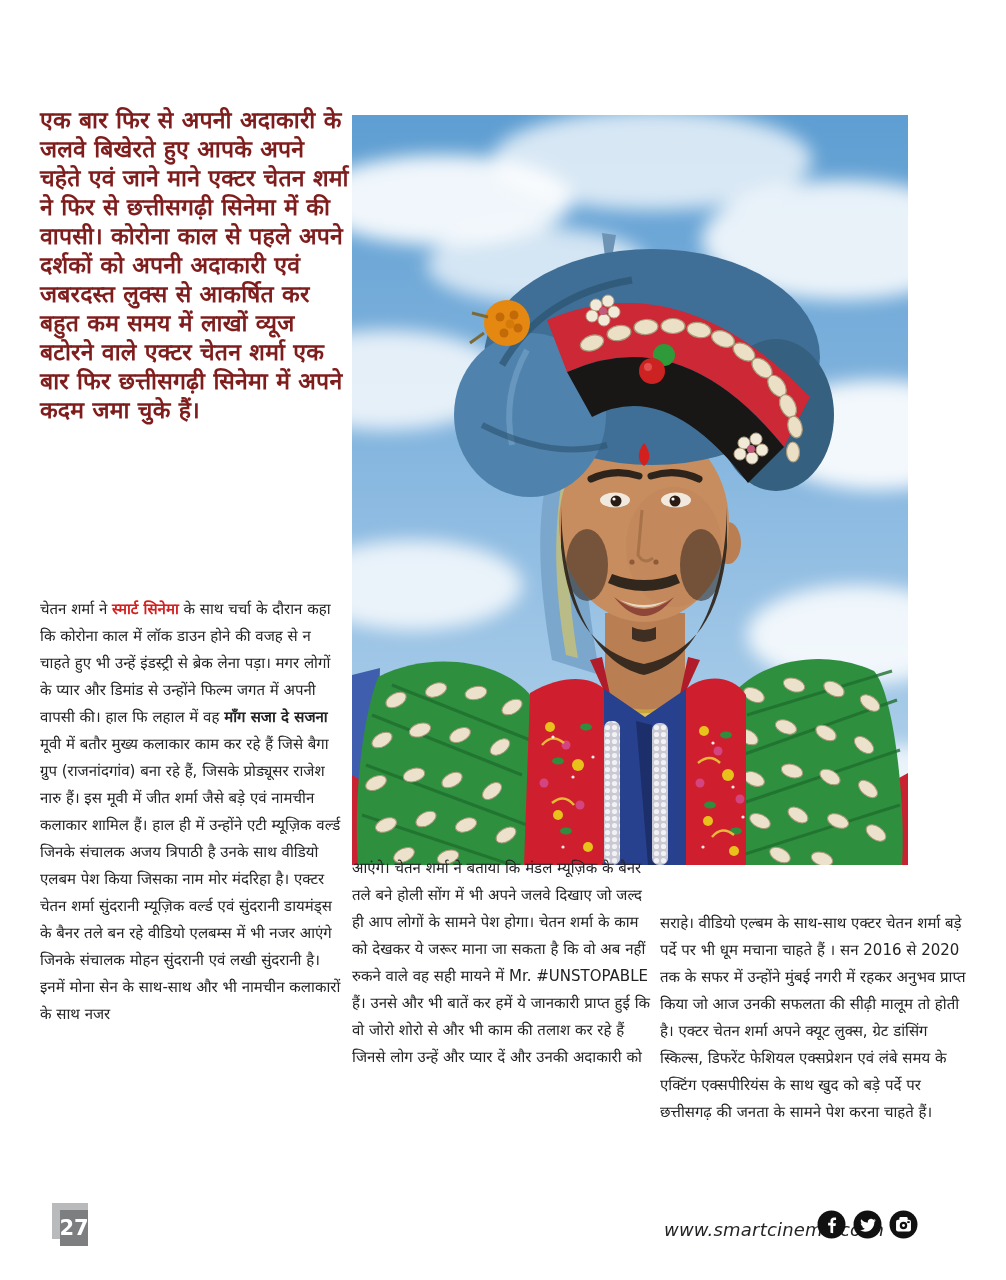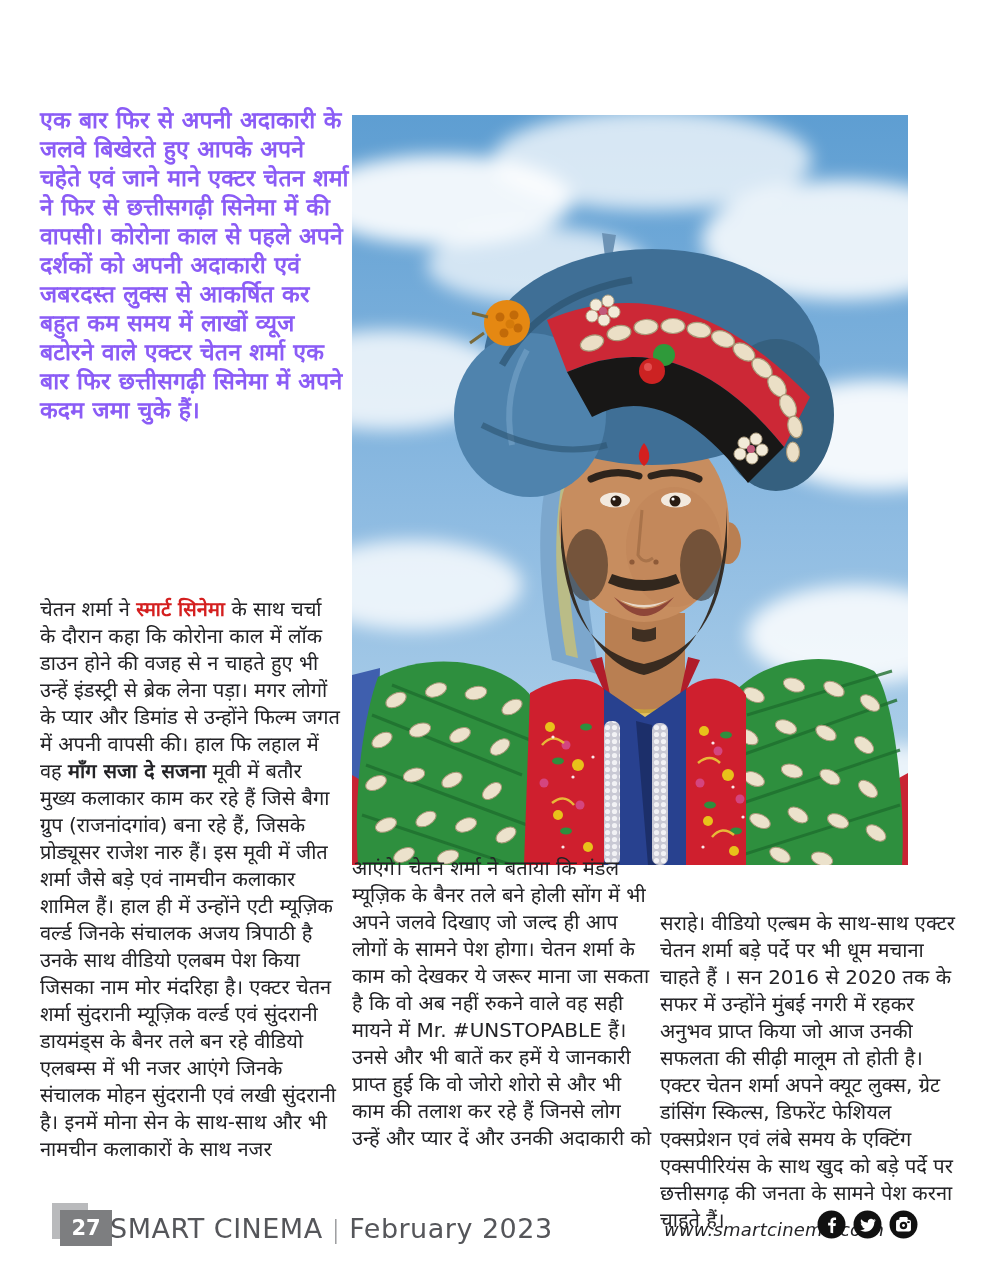--- a/index.html
+++ b/index.html
@@ -1,29 +1,29 @@
 <!DOCTYPE html>
 <html><head>
 <meta charset="utf-8">
 <style>
   html,body{margin:0;padding:0;background:#e9e9e9;}
   .page{position:relative;width:1006px;height:1280px;background:#ffffff;overflow:hidden;
         font-family:"DejaVu Sans","Liberation Sans",sans-serif;margin:0 auto;}
   .headline{position:absolute;left:40px;top:106px;width:312px;font-weight:bold;
-        font-size:23px;line-height:29px;color:#8b5cf6;letter-spacing:.2px;}
+        font-size:23px;line-height:29px;color:#7f1d1d;letter-spacing:.2px;}
   .photo{position:absolute;left:352px;top:115px;width:556px;height:750px;}
   .photo svg{display:block;width:556px;height:750px;}
-  .col{position:absolute;font-size:20px;line-height:27px;color:#232326;}
+  .col{position:absolute;font-size:15px;line-height:27px;color:#232326;}
   .col-left{left:40px;top:596px;width:302px;}
   .col-mid{left:352px;top:855px;width:300px;}
   .col-right{left:660px;top:880px;width:308px;margin-top:30px;}
   .red-bold{color:#d41f1f;font-weight:bold;}
   .bold{font-weight:bold;}
   .badge-back{position:absolute;left:52px;top:1203px;width:36px;height:36px;background:#b9babc;}
-  .badge{position:absolute;left:60px;top:1210px;width:52px;height:36px;background:#7d7e80;
+  .badge{position:absolute;left:60px;top:1210px;width:28px;height:36px;background:#7d7e80;
         color:#ffffff;font-size:21px;font-weight:bold;display:flex;align-items:center;justify-content:center;}
   .mag-line{position:absolute;left:110px;top:1213px;font-size:27px;color:#55565a;
         letter-spacing:.5px;white-space:nowrap;}
   .mag-sep{font-weight:300;color:#808184;padding:0 9px;font-size:24px;}
   .website{position:absolute;left:664px;top:1219px;font-style:italic;font-size:18px;color:#242427;
         letter-spacing:.2px;}
   .socials{position:absolute;left:817px;top:1210px;display:flex;gap:7px;}
   .social{width:29px;height:29px;display:block;}
 </style>
 </head>
@@ -295,21 +295,20 @@
     </svg>
   </div>
 
   <div class="col col-left"><span>चेतन शर्मा ने </span><span class="red-bold">स्मार्ट सिनेमा</span><span> के साथ चर्चा के दौरान कहा कि कोरोना काल में लॉक डाउन होने की वजह से न चाहते हुए भी उन्हें इंडस्ट्री से ब्रेक लेना पड़ा। मगर लोगों के प्यार और डिमांड से उन्होंने फिल्म जगत में अपनी वापसी की। हाल फि लहाल में वह </span><span class="bold">माँग सजा दे सजना</span><span> मूवी में बतौर मुख्य कलाकार काम कर रहे हैं जिसे बैगा ग्रुप (राजनांदगांव) बना रहे हैं, जिसके प्रोड्यूसर राजेश नारु हैं। इस मूवी में जीत शर्मा जैसे बड़े एवं नामचीन कलाकार शामिल हैं। हाल ही में उन्होंने एटी म्यूज़िक वर्ल्ड जिनके संचालक अजय त्रिपाठी है उनके साथ वीडियो एलबम पेश किया जिसका नाम मोर मंदरिहा है। एक्टर चेतन शर्मा सुंदरानी म्यूज़िक वर्ल्ड एवं सुंदरानी डायमंड्स के बैनर तले बन रहे वीडियो एलबम्स में भी नजर आएंगे जिनके संचालक मोहन सुंदरानी  एवं लखी सुंदरानी है। इनमें मोना सेन के साथ-साथ और भी नामचीन कलाकारों के साथ नजर</span></div>
 
   <div class="col col-mid">आएंगे। चेतन शर्मा ने बताया कि मंडल म्यूज़िक के बैनर तले बने होली सोंग में भी अपने जलवे दिखाए जो जल्द ही आप लोगों के सामने पेश होगा। चेतन शर्मा के काम को देखकर ये जरूर माना जा सकता है कि वो अब नहीं रुकने वाले वह सही मायने में Mr. #UNSTOPABLE हैं। उनसे और भी बातें कर हमें ये जानकारी प्राप्त हुई कि वो जोरो शोरो से और भी काम की तलाश कर रहे हैं जिनसे लोग उन्हें और प्यार दें और उनकी अदाकारी को</div>
   <div class="col col-right">सराहे। वीडियो एल्बम के साथ-साथ एक्टर चेतन शर्मा बड़े पर्दे पर भी धूम मचाना चाहते हैं । सन 2016 से 2020 तक के सफर में उन्होंने मुंबई नगरी में रहकर अनुभव प्राप्त किया जो आज उनकी सफलता की सीढ़ी मालूम तो होती है। एक्टर चेतन शर्मा अपने क्यूट लुक्स, ग्रेट डांसिंग स्किल्स, डिफरेंट फेशियल एक्सप्रेशन एवं लंबे समय के एक्टिंग एक्सपीरियंस के साथ खुद को बड़े पर्दे पर छत्तीसगढ़ की जनता के सामने पेश करना चाहते हैं।</div>
 
   <div class="badge-back"></div>
   <div class="badge">27</div>
-  <div class="mag-line"><span>SMART CINEMA</span><span class="mag-sep">|</span><span>February 2023</span></div>
 
   <div class="website">www.smartcinema.co.in</div>
 
   <div class="socials">
     <svg class="social" viewBox="0 0 28 28">
       <circle cx="14" cy="14" r="13.5" fill="#111111"></circle>
       <path d="M15.6 22.5v-7h2.3l.4-2.7h-2.7v-1.7c0-.8.3-1.4 1.5-1.4h1.3V7.3c-.3 0-1.1-.1-2-.1-2 0-3.4 1.2-3.4 3.5v1.6H10.7v2.7H13v7z" fill="#ffffff"></path>
     </svg>
     <svg class="social" viewBox="0 0 28 28">
       <circle cx="14" cy="14" r="13.5" fill="#111111"></circle>

